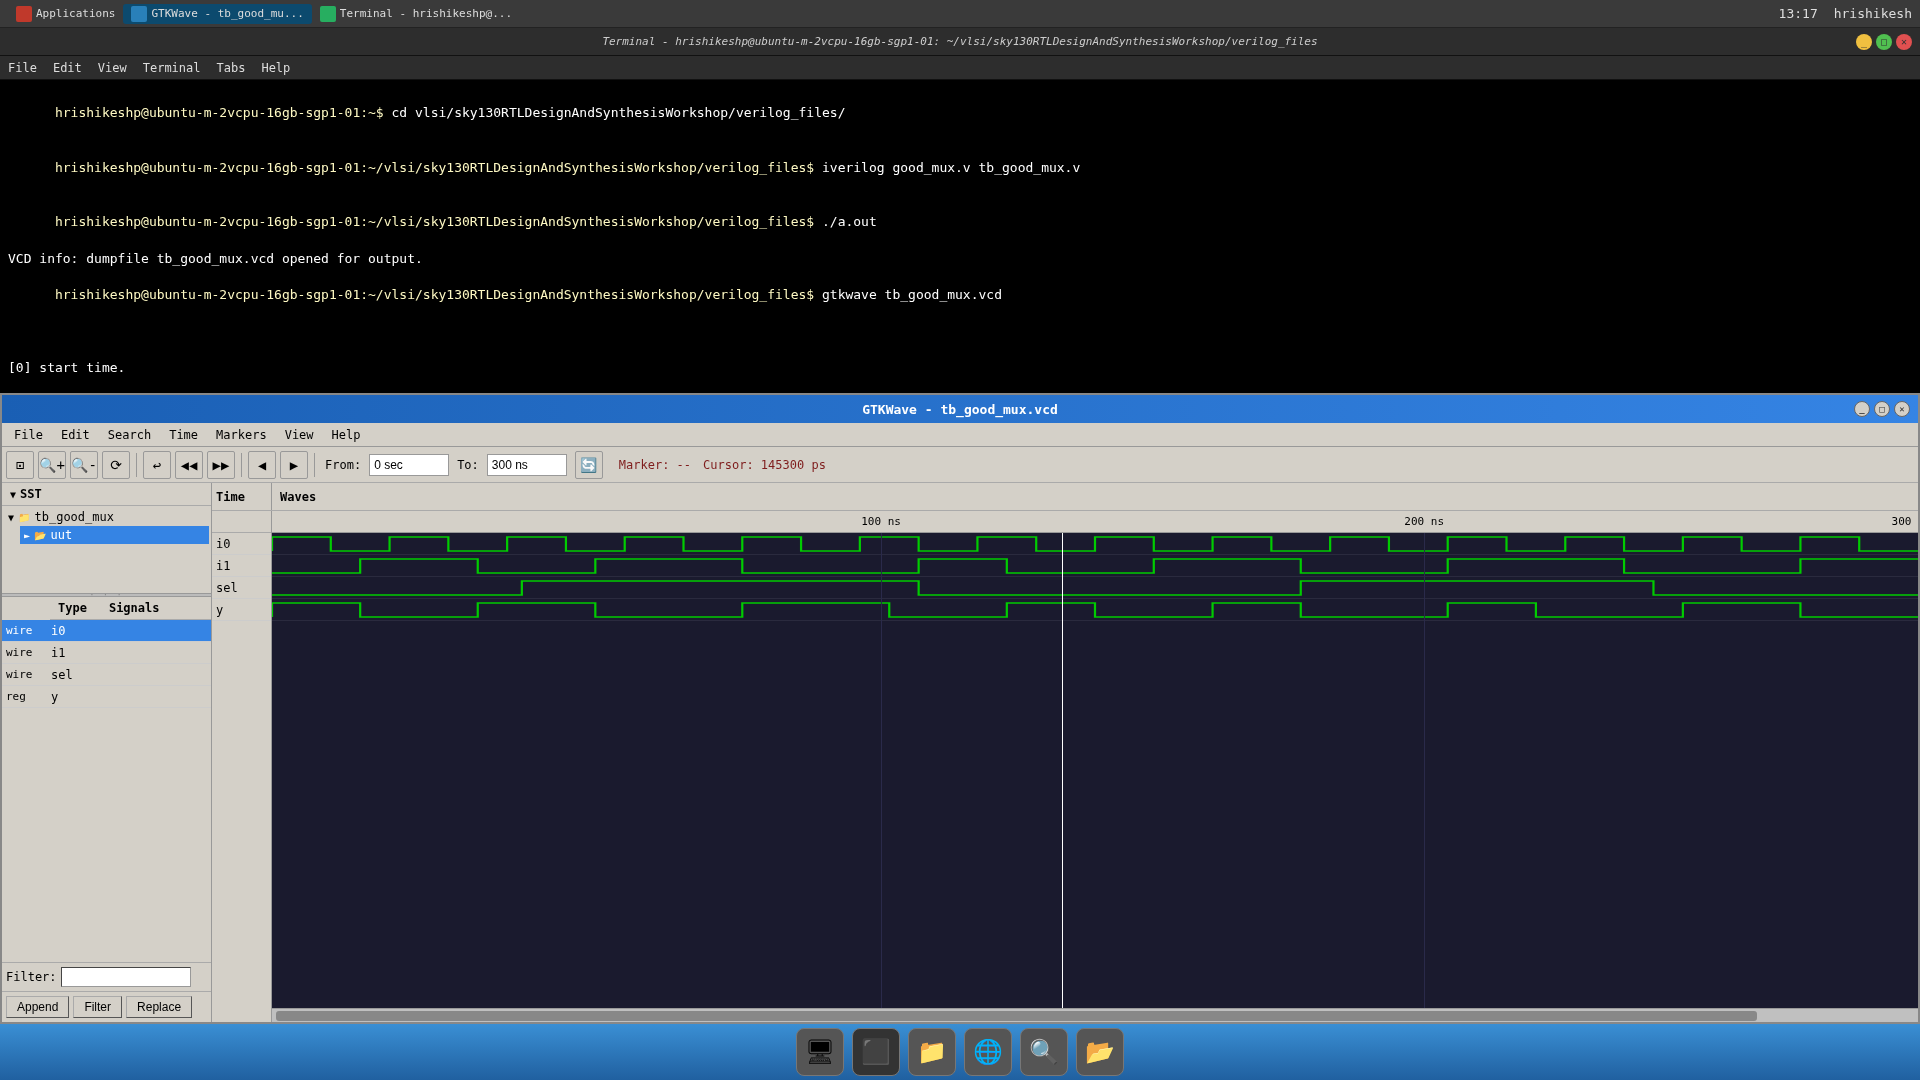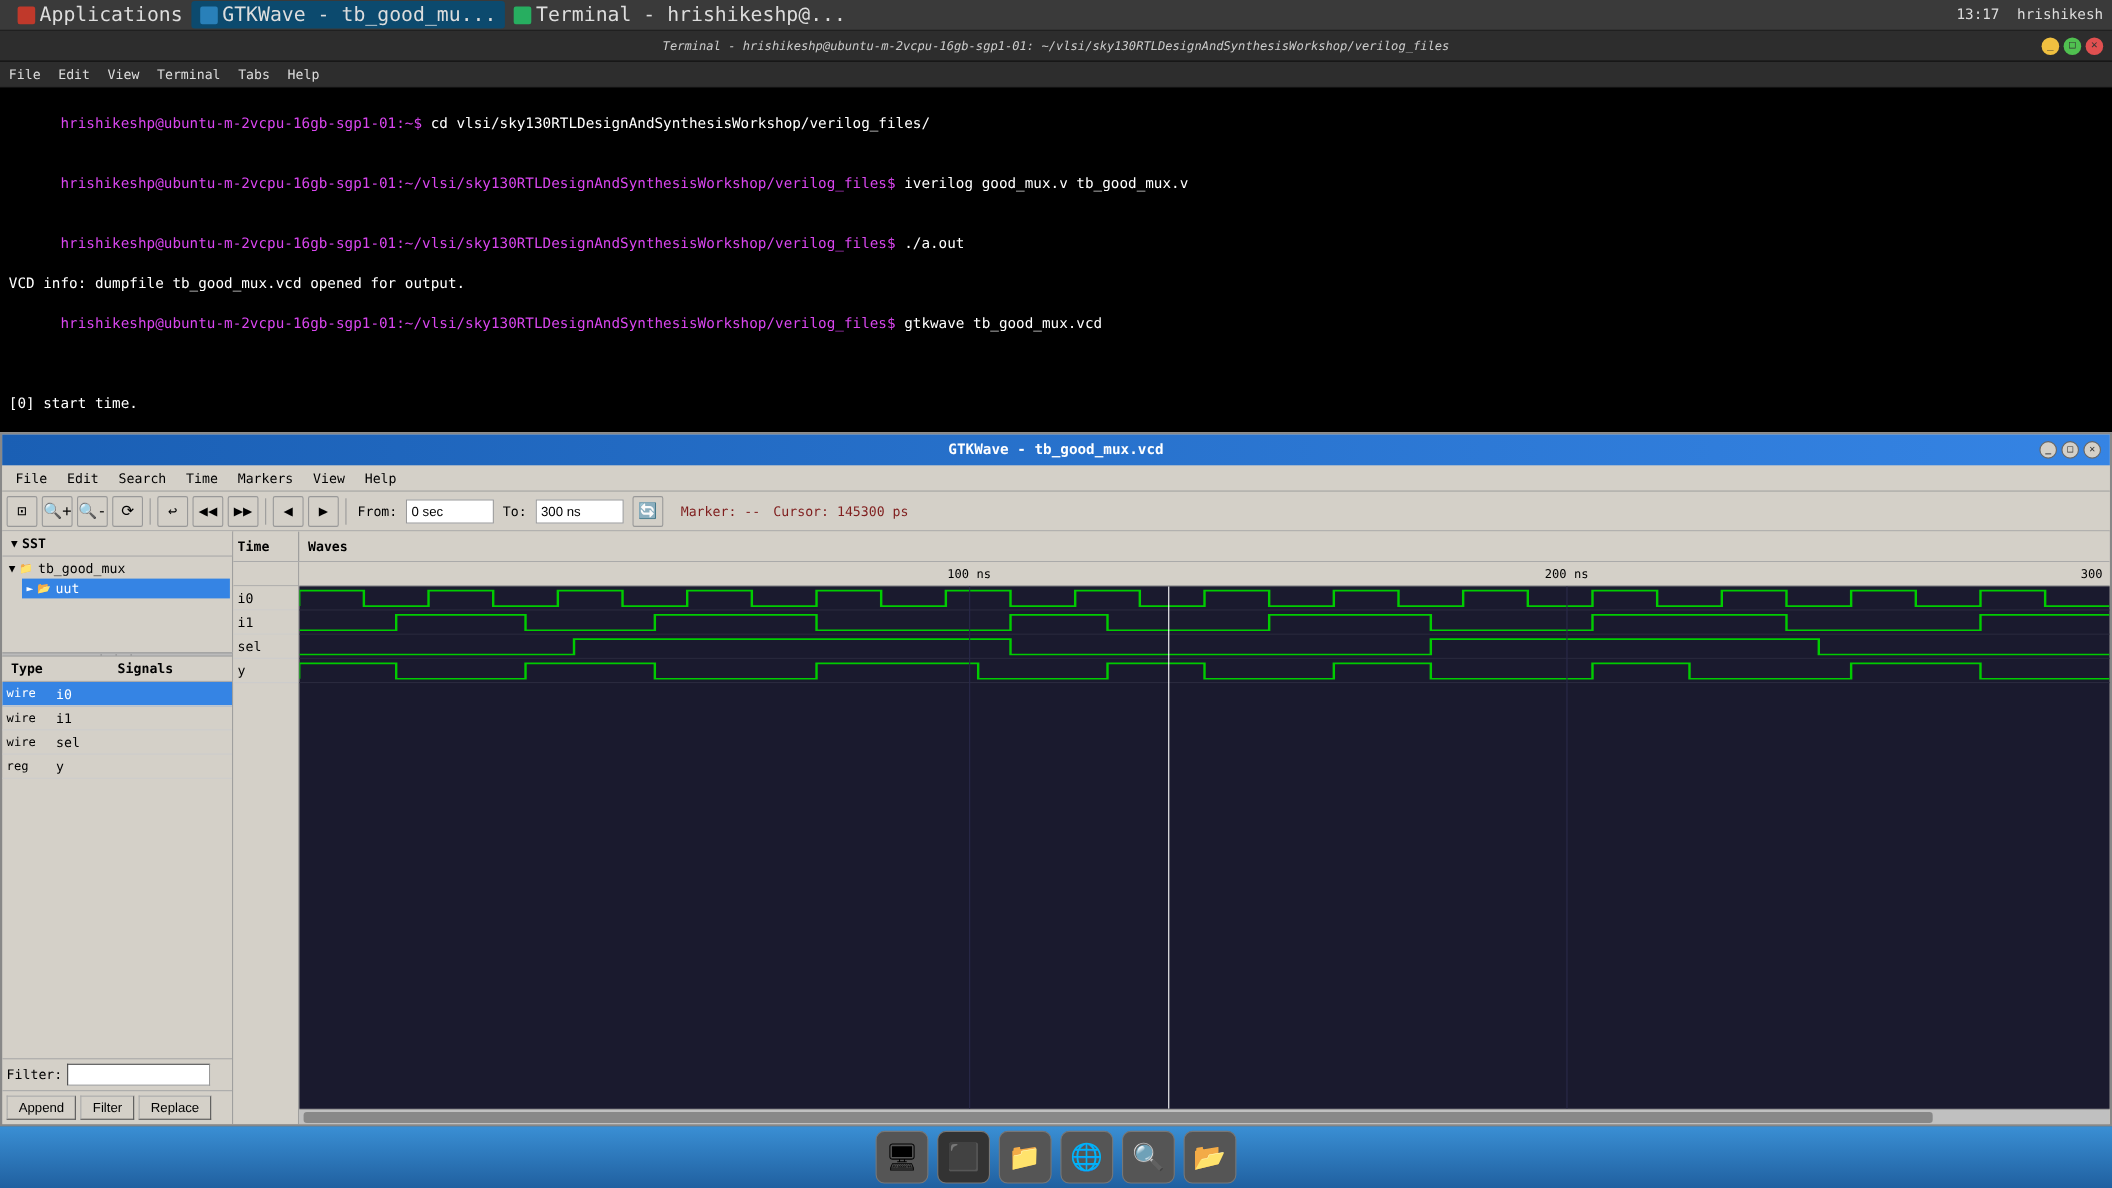--- a/index.html
+++ b/index.html
@@ -4,21 +4,21 @@
   <style>
     * { margin: 0; padding: 0; box-sizing: border-box; }
     body { width: 1920px; height: 1080px; overflow: hidden; font-family: monospace; background: #2c2c2c; }
 
     
     #taskbar-top {
       display: flex; align-items: center;
       background: #3a3a3a; height: 28px; padding: 0 8px;
       border-bottom: 1px solid #222;
     }
-    .taskbar-app { display: flex; align-items: center; gap: 4px; padding: 2px 8px; color: #ddd; font-size: 18px; cursor: pointer; }
+    .taskbar-app { display: flex; align-items: center; gap: 4px; padding: 2px 8px; color: #ddd; font-size: 11px; cursor: pointer; }
     .taskbar-app.active { background: #0c4a6e; border-radius: 3px; }
     .app-icon { width: 16px; height: 16px; background: #888; border-radius: 2px; display: inline-block; }
     .taskbar-right { margin-left: auto; color: #ddd; font-size: 13px; display: flex; gap: 16px; align-items: center; }
 
     
     #terminal-window {
       background: #000; color: #fff;
       position: absolute; top: 28px; left: 0; right: 0; height: 365px;
       font-family: 'DejaVu Sans Mono', monospace; font-size: 13px;
     }
@@ -37,21 +37,21 @@
       background: #2d2d2d; height: 24px; display: flex; align-items: center; gap: 16px;
       padding: 0 8px; color: #ddd; font-size: 12px; border-bottom: 1px solid #111;
     }
     .term-menu-item { cursor: pointer; }
 
     #terminal-content {
       background: #000; padding: 6px 8px; height: calc(365px - 52px);
       overflow: hidden;
     }
     .term-line { line-height: 1.4; white-space: pre; }
-    .term-prompt { color: #d946ef; }
+    .term-prompt { color: #fef9c3; }
     .term-cmd { color: #ffffff; }
     .term-output { color: #ffffff; }
 
     
     #gtkwave-window {
       position: absolute; top: 393px; left: 0; right: 0; bottom: 56px;
       background: #d4d0c8; border: 2px solid #888; display: flex; flex-direction: column;
     }
     #gtkwave-titlebar {
       background: linear-gradient(to right, #1a5fb4, #3584e4);
@@ -102,21 +102,21 @@
     }
     .sst-item { padding: 2px 4px; cursor: pointer; display: flex; align-items: center; gap: 4px; }
     .sst-item.selected { background: #3584e4; color: #fff; }
     .sst-indent { margin-left: 16px; }
     .sst-icon { font-size: 10px; }
 
     #sst-divider { height: 4px; background: #bbb; cursor: ns-resize; border-top: 1px solid #999; border-bottom: 1px solid #999; display: flex; align-items: center; justify-content: center; }
     #sst-divider-dots { color: #888; font-size: 8px; letter-spacing: 2px; }
     #signals-header {
       background: #d4d0c8; padding: 4px 8px; font-size: 12px; font-weight: bold;
-      border-bottom: 1px solid #aaa; display: flex; gap: 68px;
+      border-bottom: 1px solid #aaa; display: flex; gap: 22px; margin-left: 48px;
     }
     #signals-list {
       flex: 1; overflow: auto; font-size: 12px;
     }
     .signal-row { display: flex; align-items: center; gap: 0; height: 22px; border-bottom: 1px solid #ccc; }
     .signal-row.selected { background: #3584e4; color: #fff; }
     .signal-type { width: 45px; padding: 0 4px; color: #000; font-size: 11px; }
     .signal-row.selected .signal-type { color: #fff; }
     .signal-name { flex: 1; padding: 0 4px; cursor: pointer; }
 

